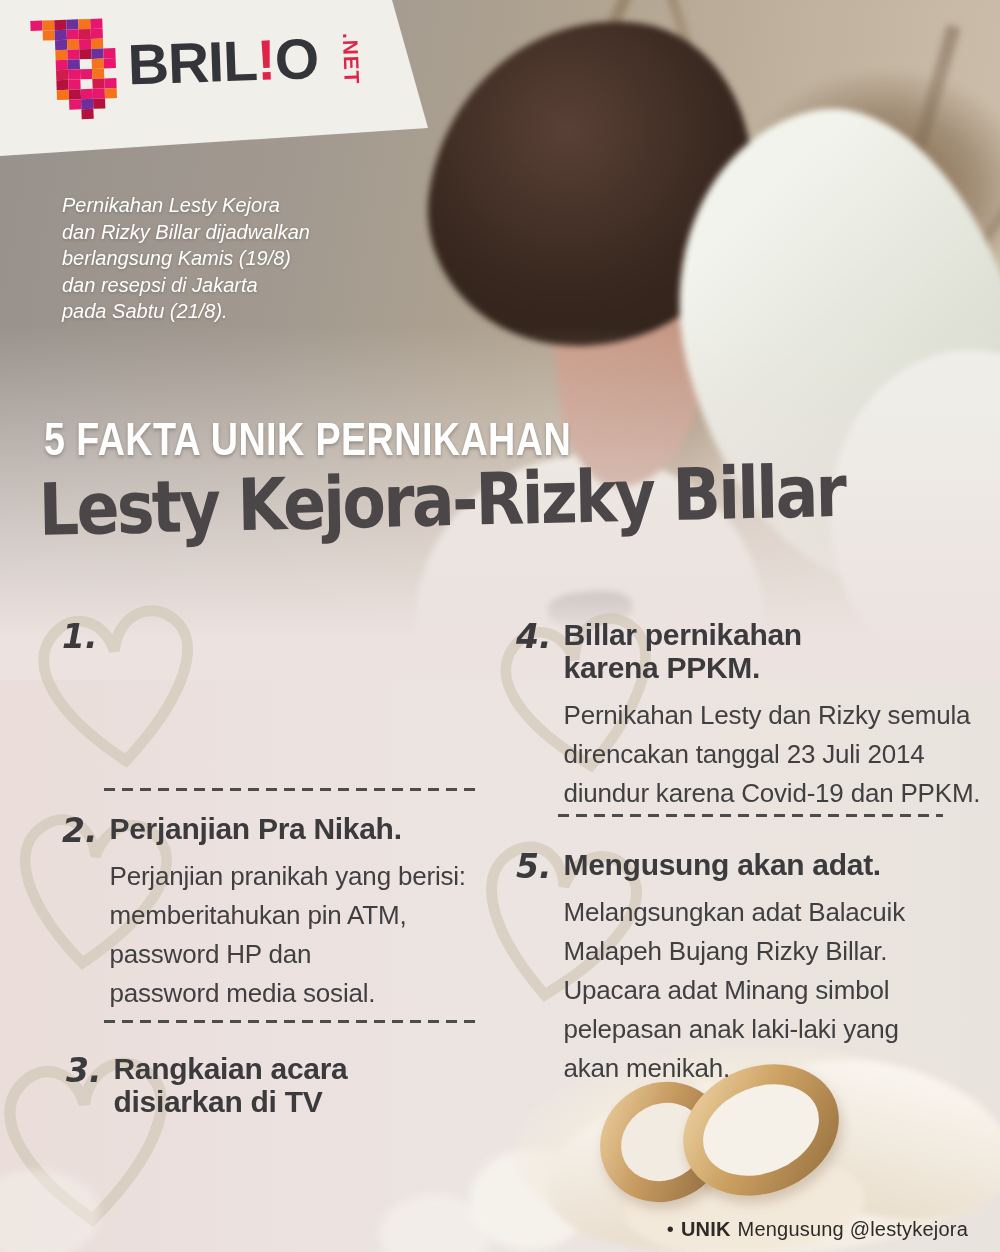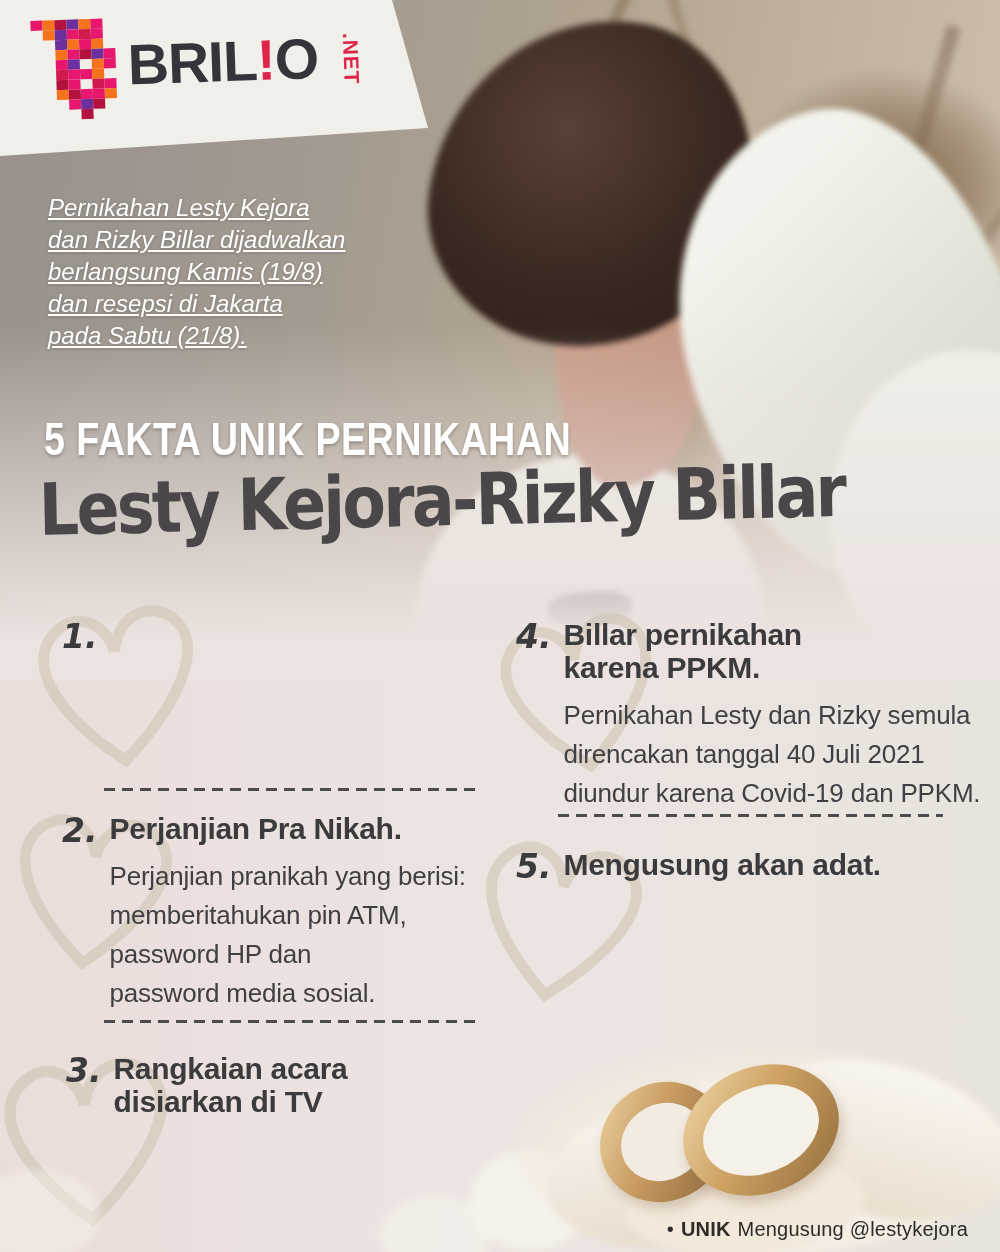--- a/index.html
+++ b/index.html
@@ -63,23 +63,23 @@
   .logo-inner{position:absolute;inset:0;transform:rotate(-2deg);transform-origin:60px 70px;}
   .pixel-b{position:absolute;left:32px;top:20px;display:grid;
     grid-template-columns:repeat(7,12px);grid-auto-rows:10px;}
   .brand{position:absolute;left:128px;top:34px;font-weight:bold;font-size:57px;
     letter-spacing:-1px;color:var(--brand_text);white-space:nowrap;}
   .brand .bang{color:var(--accent);}
   .tld{position:absolute;left:316px;top:66px;font-weight:bold;font-size:21px;
     letter-spacing:1px;color:var(--accent);transform:rotate(90deg);transform-origin:center;
     display:inline-block;width:70px;text-align:left;}
   
-  .intro{position:absolute;left:48px;top:192px;z-index:6;color:var(--white);
-    font-style:italic;font-size:24px;line-height:1.33;white-space:pre-line;
-    text-shadow:0 1px 3px rgba(70,60,55,.35);text-decoration:underline;}
+  .intro{position:absolute;left:62px;top:192px;z-index:6;color:var(--white);
+    font-style:italic;font-size:20px;line-height:1.33;white-space:pre-line;
+    text-shadow:0 1px 3px rgba(70,60,55,.35);}
   .kicker{position:absolute;left:44px;top:412px;z-index:6;color:var(--white);
     font-size:46px;font-weight:bold;letter-spacing:.5px;white-space:nowrap;
     transform:scaleX(.82);transform-origin:left center;
     text-shadow:0 2px 4px rgba(60,50,45,.35);}
   .main-title{position:absolute;left:38px;top:468px;z-index:6;color:var(--title);
     font-family:"DejaVu Sans",sans-serif;font-weight:bold;font-size:72px;
     letter-spacing:-3px;white-space:nowrap;
     transform:scaleX(.88) rotate(-1.2deg);transform-origin:left top;}
   
   .heart{position:absolute;z-index:3;opacity:.6;}
@@ -300,30 +300,35 @@
 disiarkan di TV</h3>
     </div>
   </section>
 
   <section class="fact f4">
     <span class="num">4.</span>
     <div>
       <h3 class="fact-heading">Billar pernikahan
 karena PPKM.</h3>
       <p class="fact-body">Pernikahan Lesty dan Rizky semula
-direncakan tanggal 40 Juli 2021
+direncakan tanggal 23 Juli 2014
 diundur karena Covid-19 dan PPKM.</p>
     </div>
   </section>
   <div class="divider d3"></div>
 
   <section class="fact f5">
     <span class="num">5.</span>
     <div>
       <h3 class="fact-heading">Mengusung akan adat.</h3>
+      <p class="fact-body">Melangsungkan adat Balacuik
+Malapeh Bujang Rizky Billar.
+Upacara adat Minang simbol
+pelepasan anak laki-laki yang
+akan menikah.</p>
     </div>
   </section>
 
   <div class="flower fl-a"></div>
   <div class="flower fl-b"></div>
   <div class="flower fl-c"></div>
 
   <div class="rose">
     <div class="petal p-base"></div>
     <div class="petal p-1"></div>

